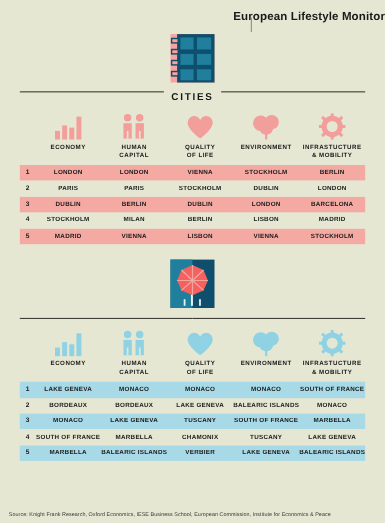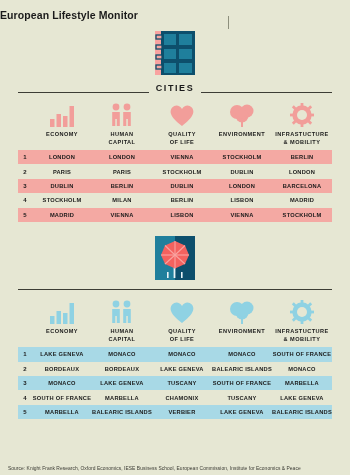--- a/index.html
+++ b/index.html
@@ -6,35 +6,35 @@
   body{
     width:350px;height:475px;overflow:hidden;
     background:#e6e7d3;
     font-family:"Liberation Sans", sans-serif;
     color:#231f20;
     position:relative;
   }
   .page{width:350px;height:475px;position:relative;box-sizing:border-box;}
 
   .title{
-    text-align:left;font-size:10.5px;font-weight:bold;
+    text-align:right;font-size:10.5px;font-weight:bold;
     letter-spacing:.1px;padding-top:9px;color:#1a1a1a;
   }
   .title-caret{
     position:absolute;left:228px;top:16px;width:1px;height:13px;background:#8d8f7c;
   }
 
   
   .hero{display:flex;justify-content:center;margin-top:6px;}
   .hero-city{width:52px;height:52px;position:relative;}
   .hero-resort{width:52px;height:52px;position:relative;}
 
   
   .divider{
-    display:flex;align-items:flex-end;margin:4px 18px 0 18px;
+    display:flex;align-items:flex-start;margin:4px 18px 0 18px;
   }
   .divider .line{flex:1;height:1px;background:#3d3d35;}
   .divider .dlabel{
     font-size:9px;font-weight:bold;letter-spacing:1.6px;
     padding:0 7px;color:#1a1a1a;
   }
 
   
   .metrics{
     display:flex;margin:7px 18px 0 18px;padding-left:14px;

